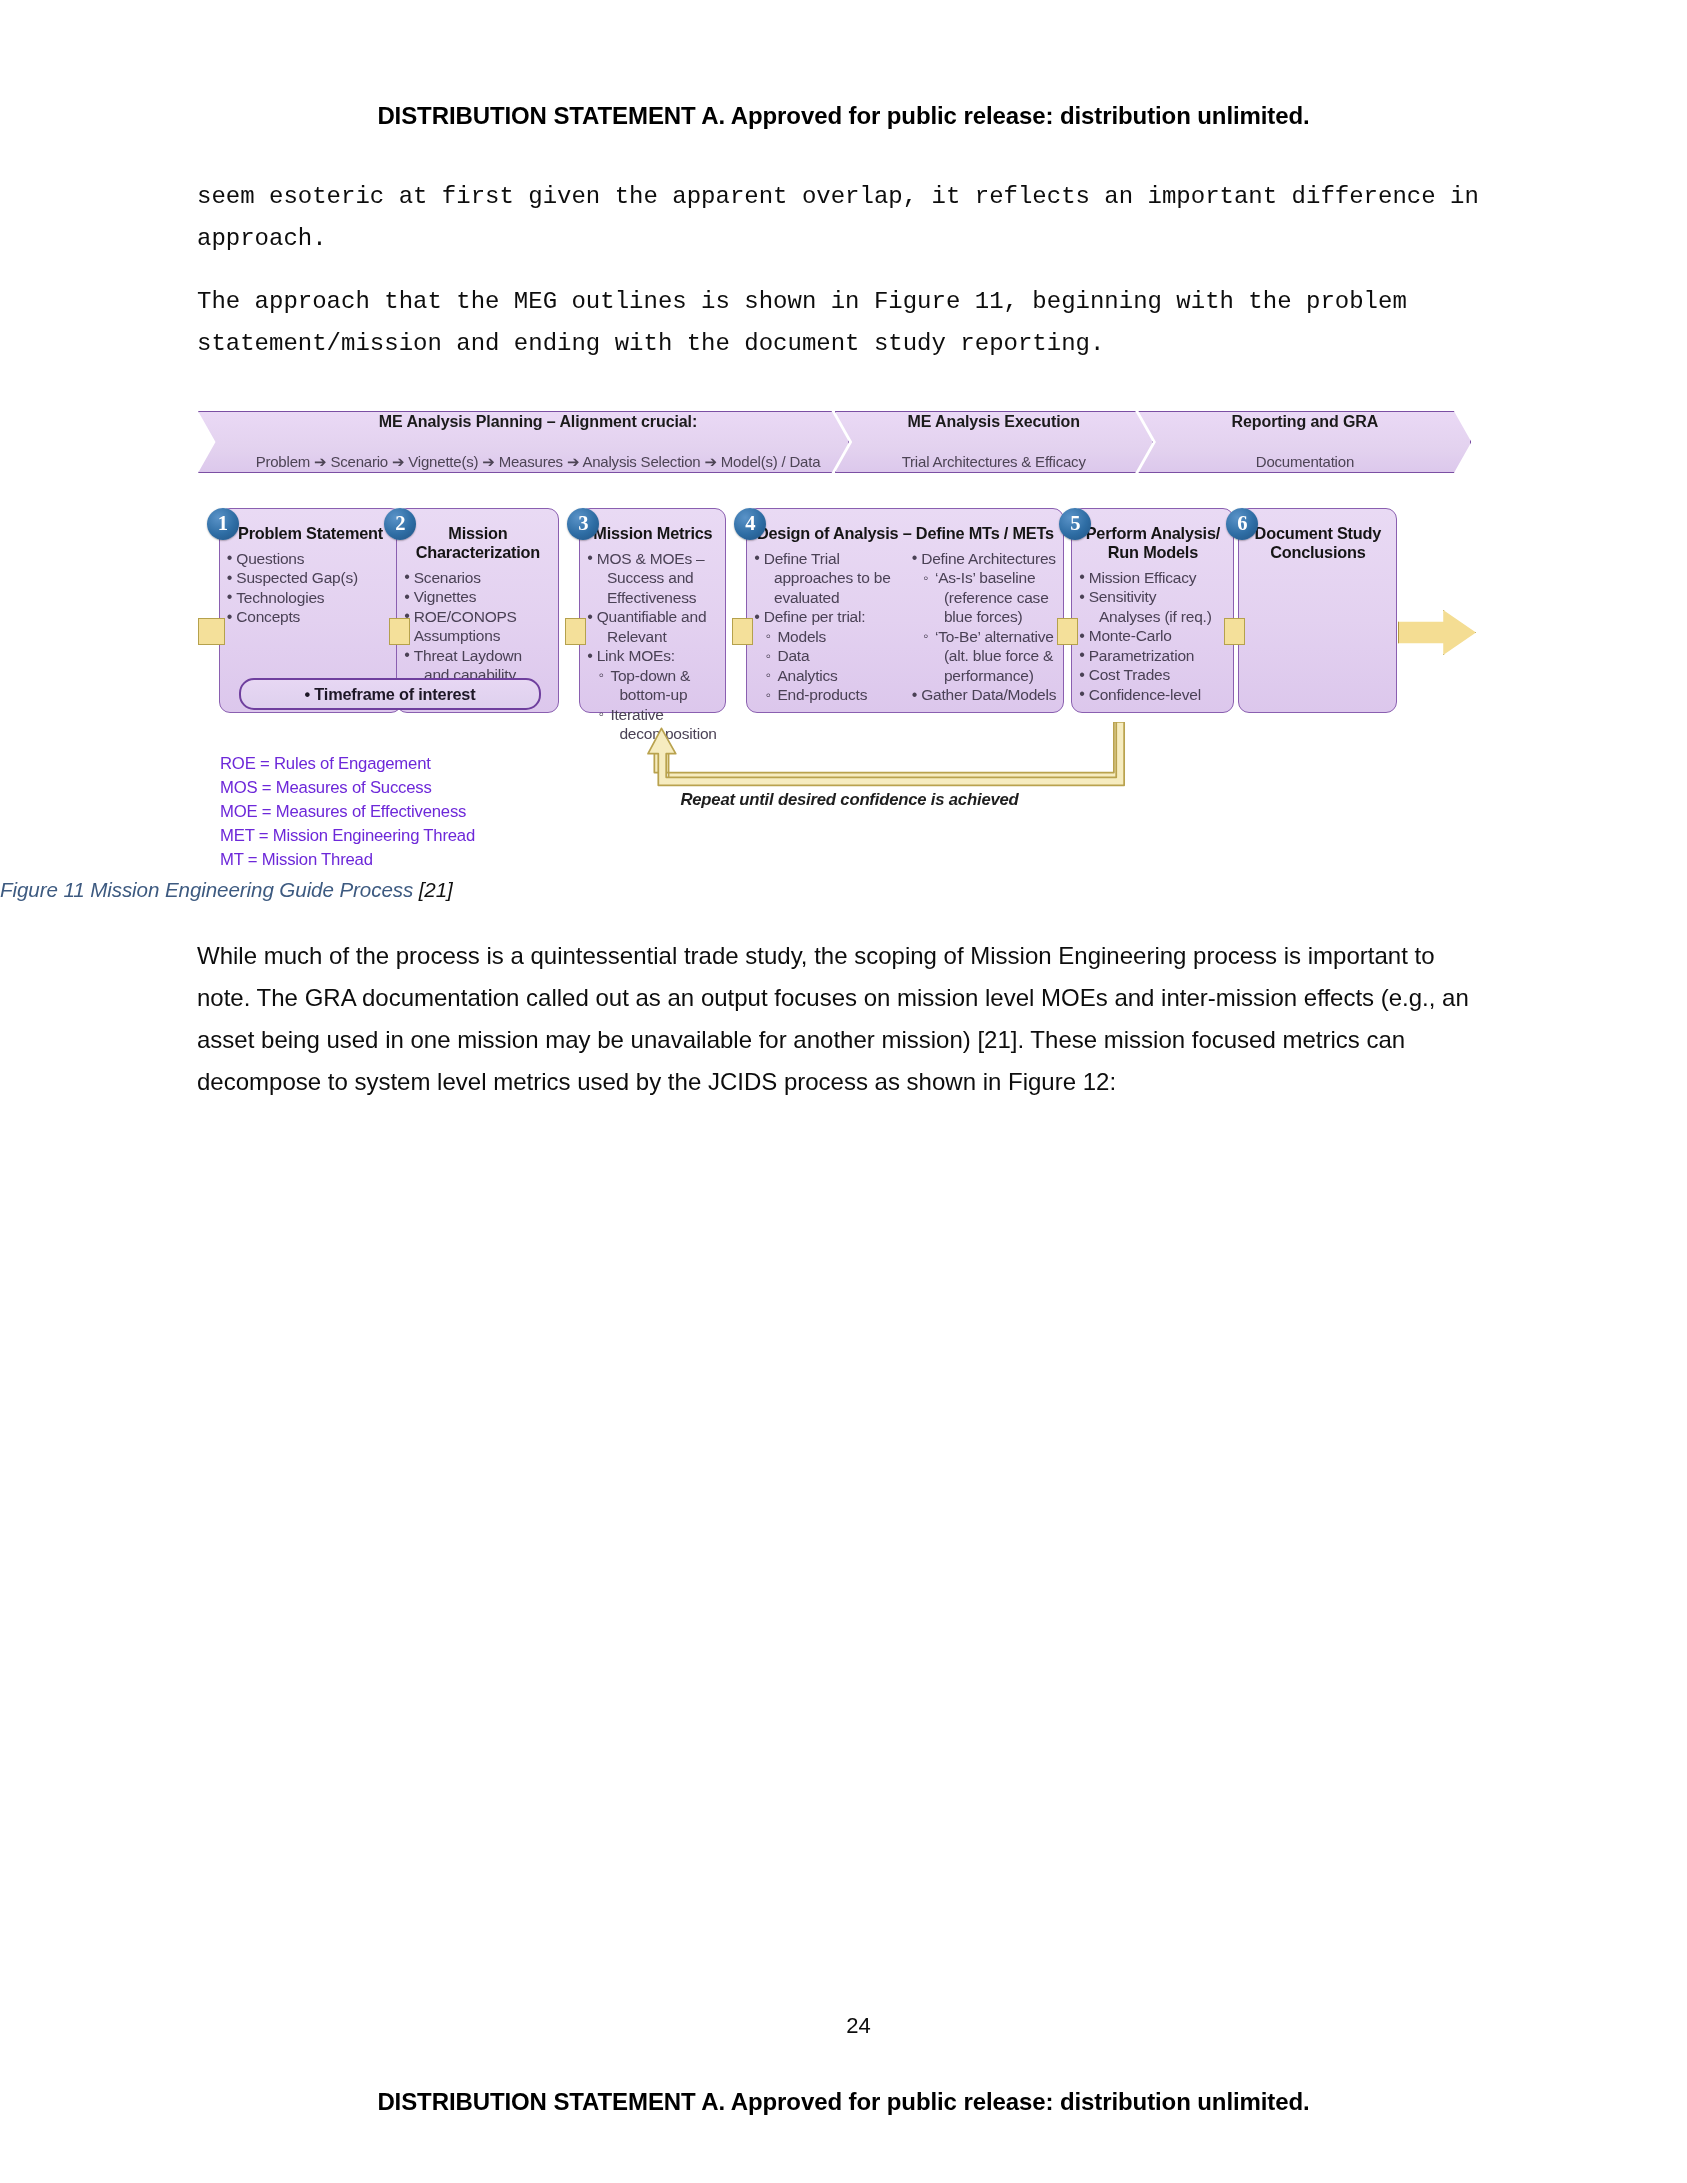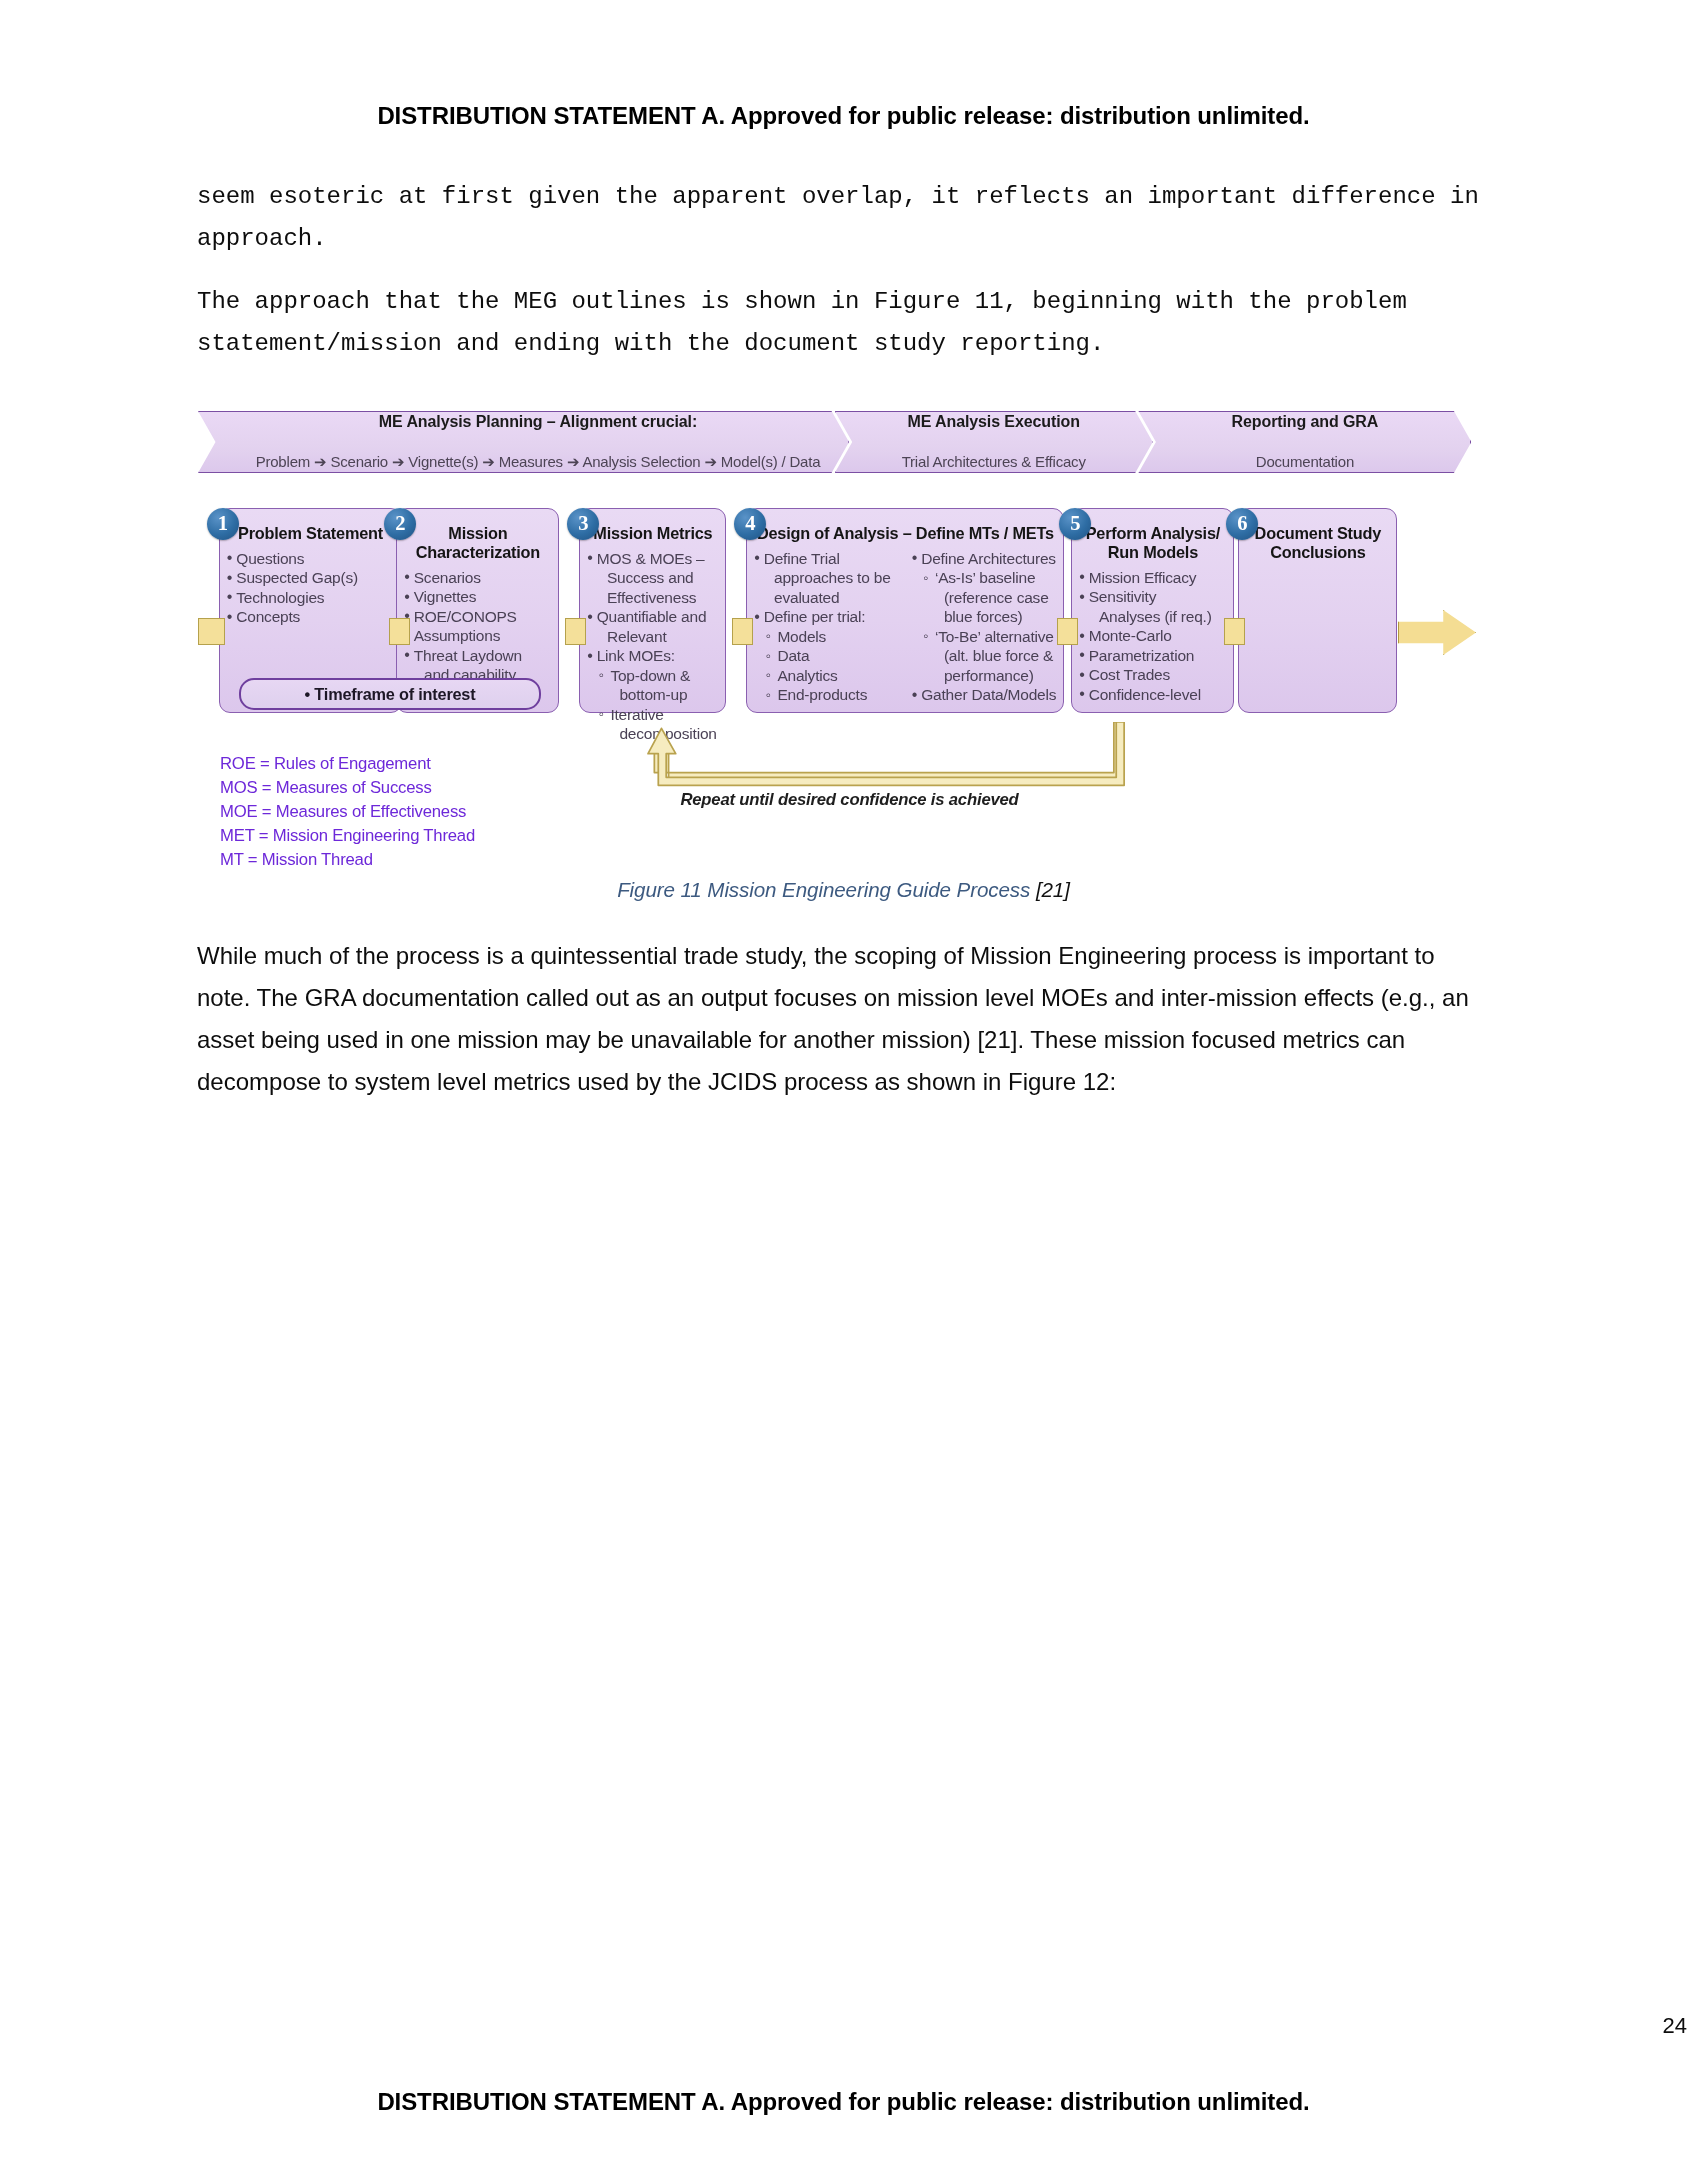--- a/index.html
+++ b/index.html
@@ -251,21 +251,20 @@
     line-height:24px;
     color:#6d28d9;
     letter-spacing:-0.2px;
   }
 
   
   .caption {
     position:absolute;
     left:0; right:0;
     top:878px;
-    text-align:center;
     font-size:20.6px;
     font-style:italic;
     color:#3d5a80;
     letter-spacing:-0.1px;
   }
   .caption .ref { color:#111; }
 
   
   .footer-right {
     position:absolute;
@@ -273,21 +272,21 @@
     top:1921px;
     text-align:right;
     font-size:21.4px;
     line-height:35px;
     color:#0d0d0d;
   }
   .page-num {
     position:absolute;
     left:0; right:0;
     top:2013px;
-    text-align:right;
+    text-align:center;
     font-size:22px;
     color:#0d0d0d;
     padding-left:30px;
   }
 </style>
 </head>
 <body>
 
 <div class="page">
 

